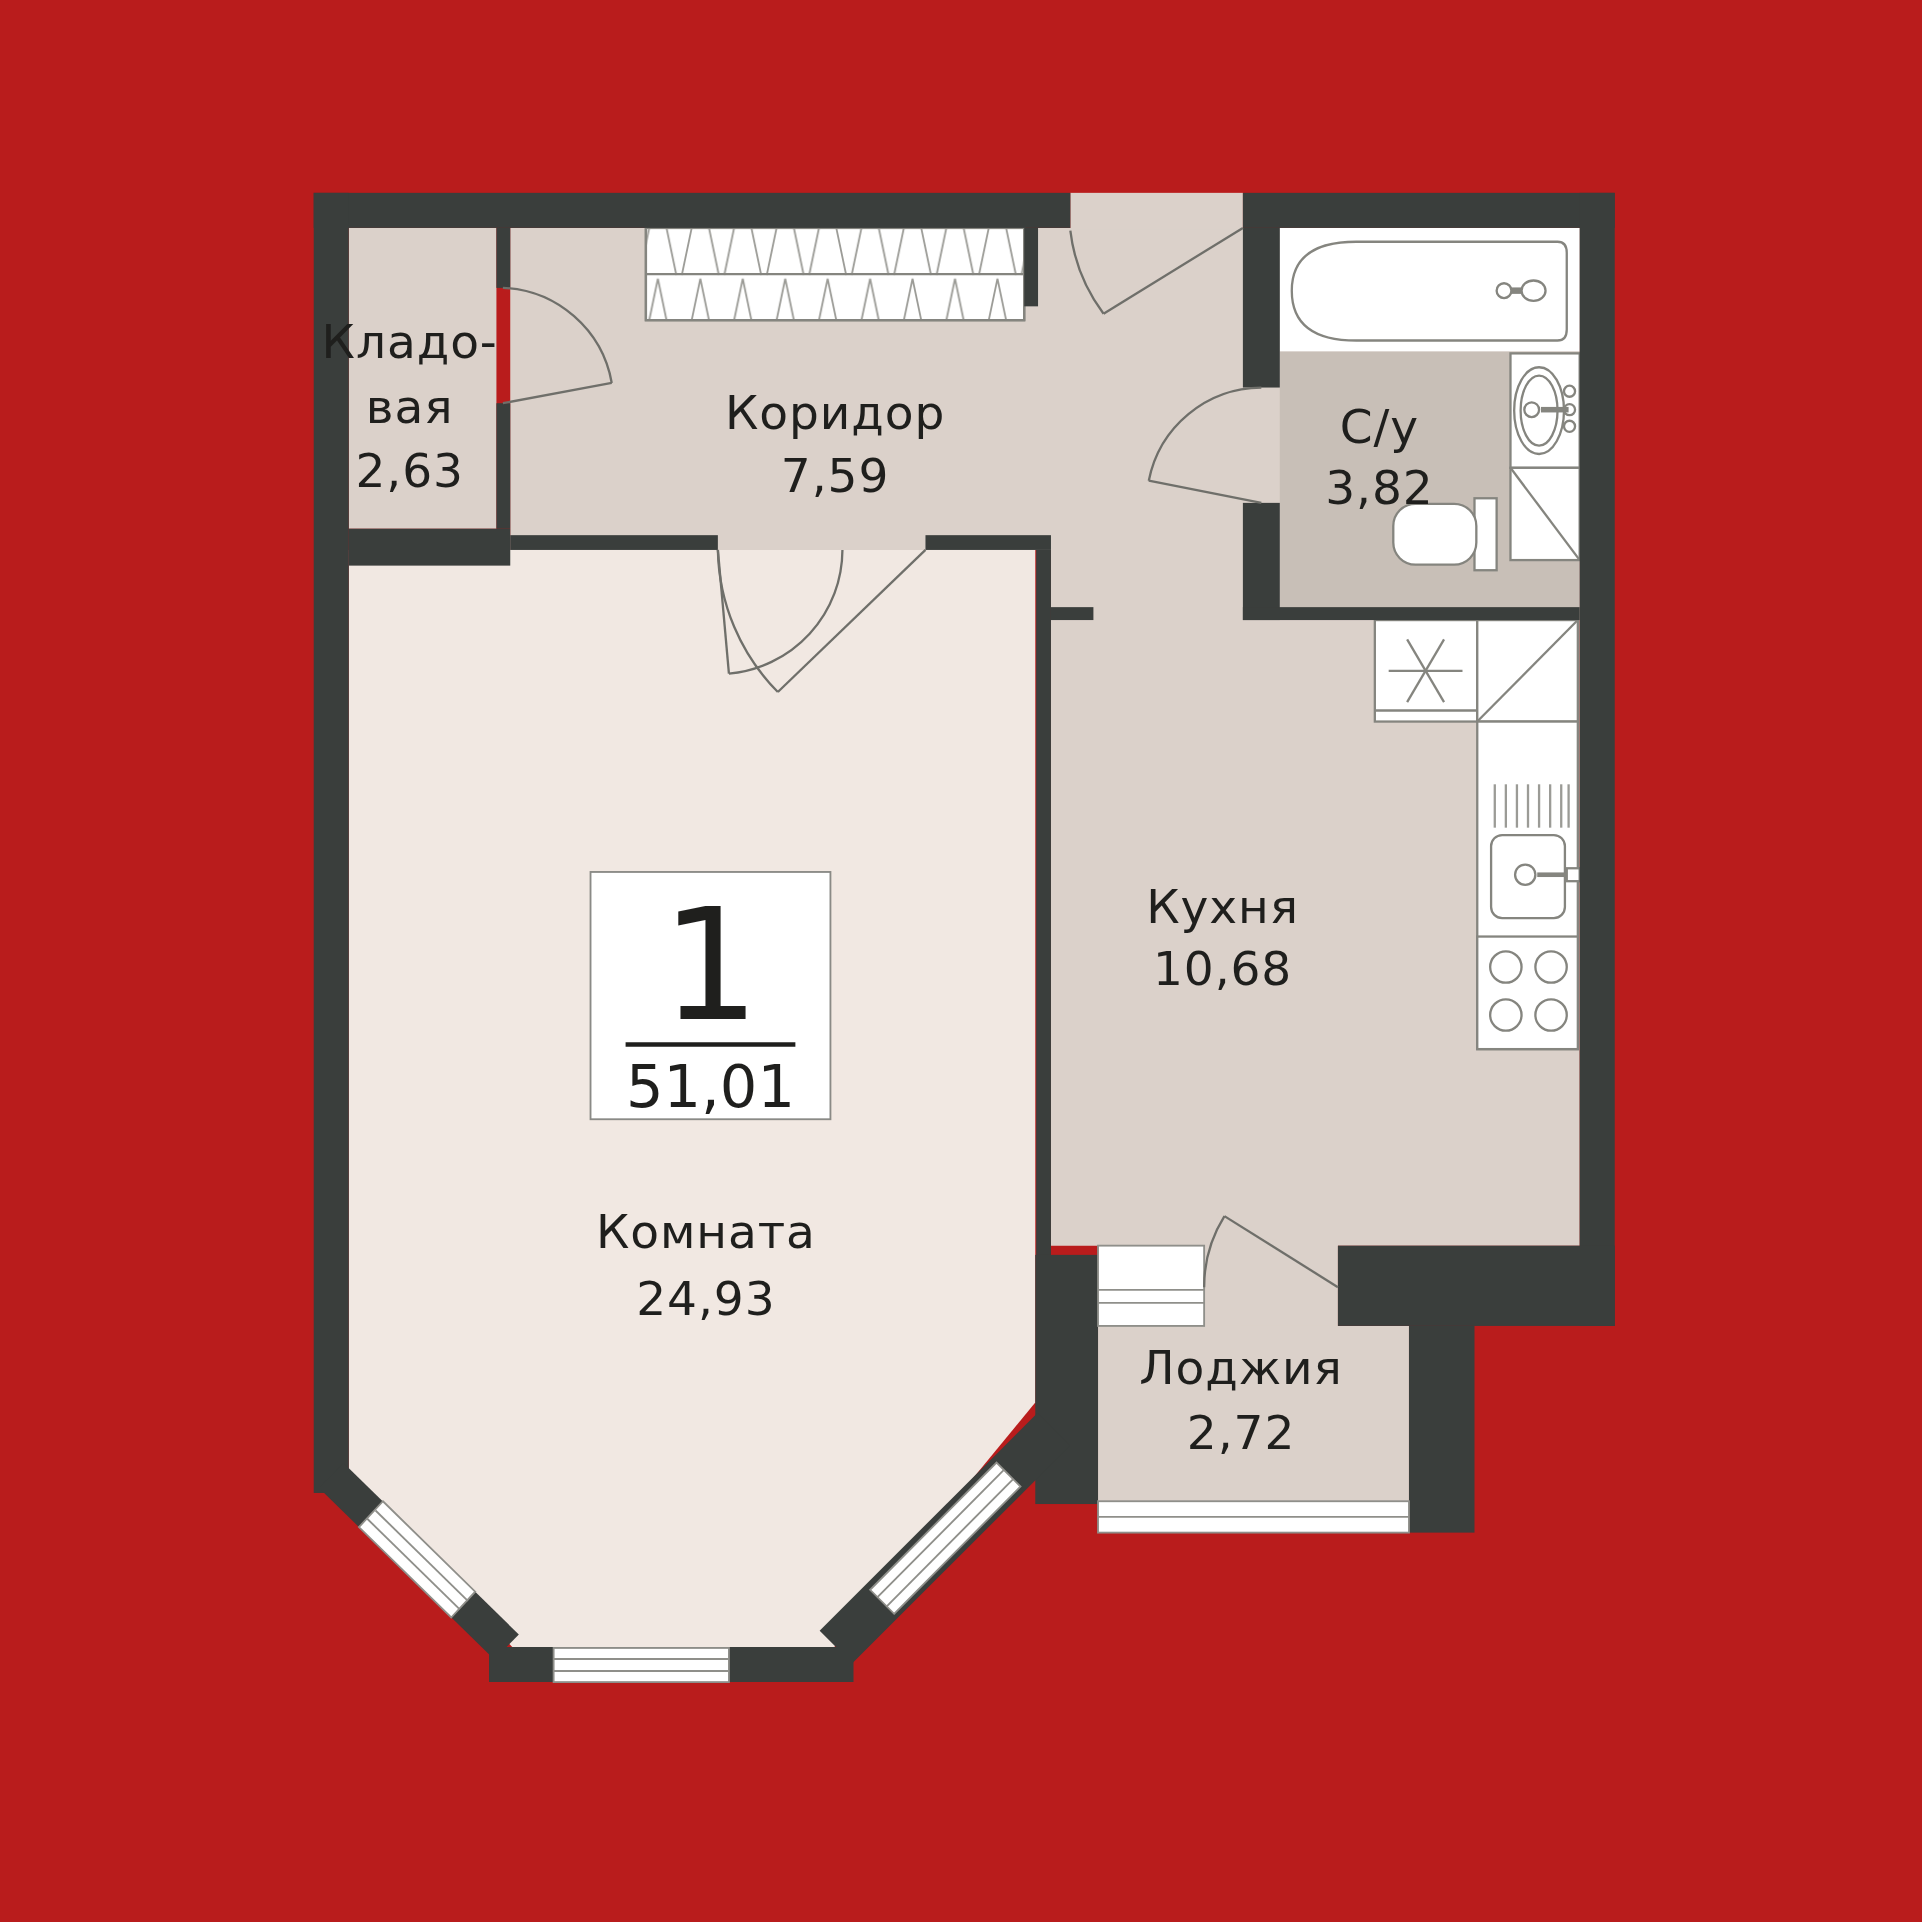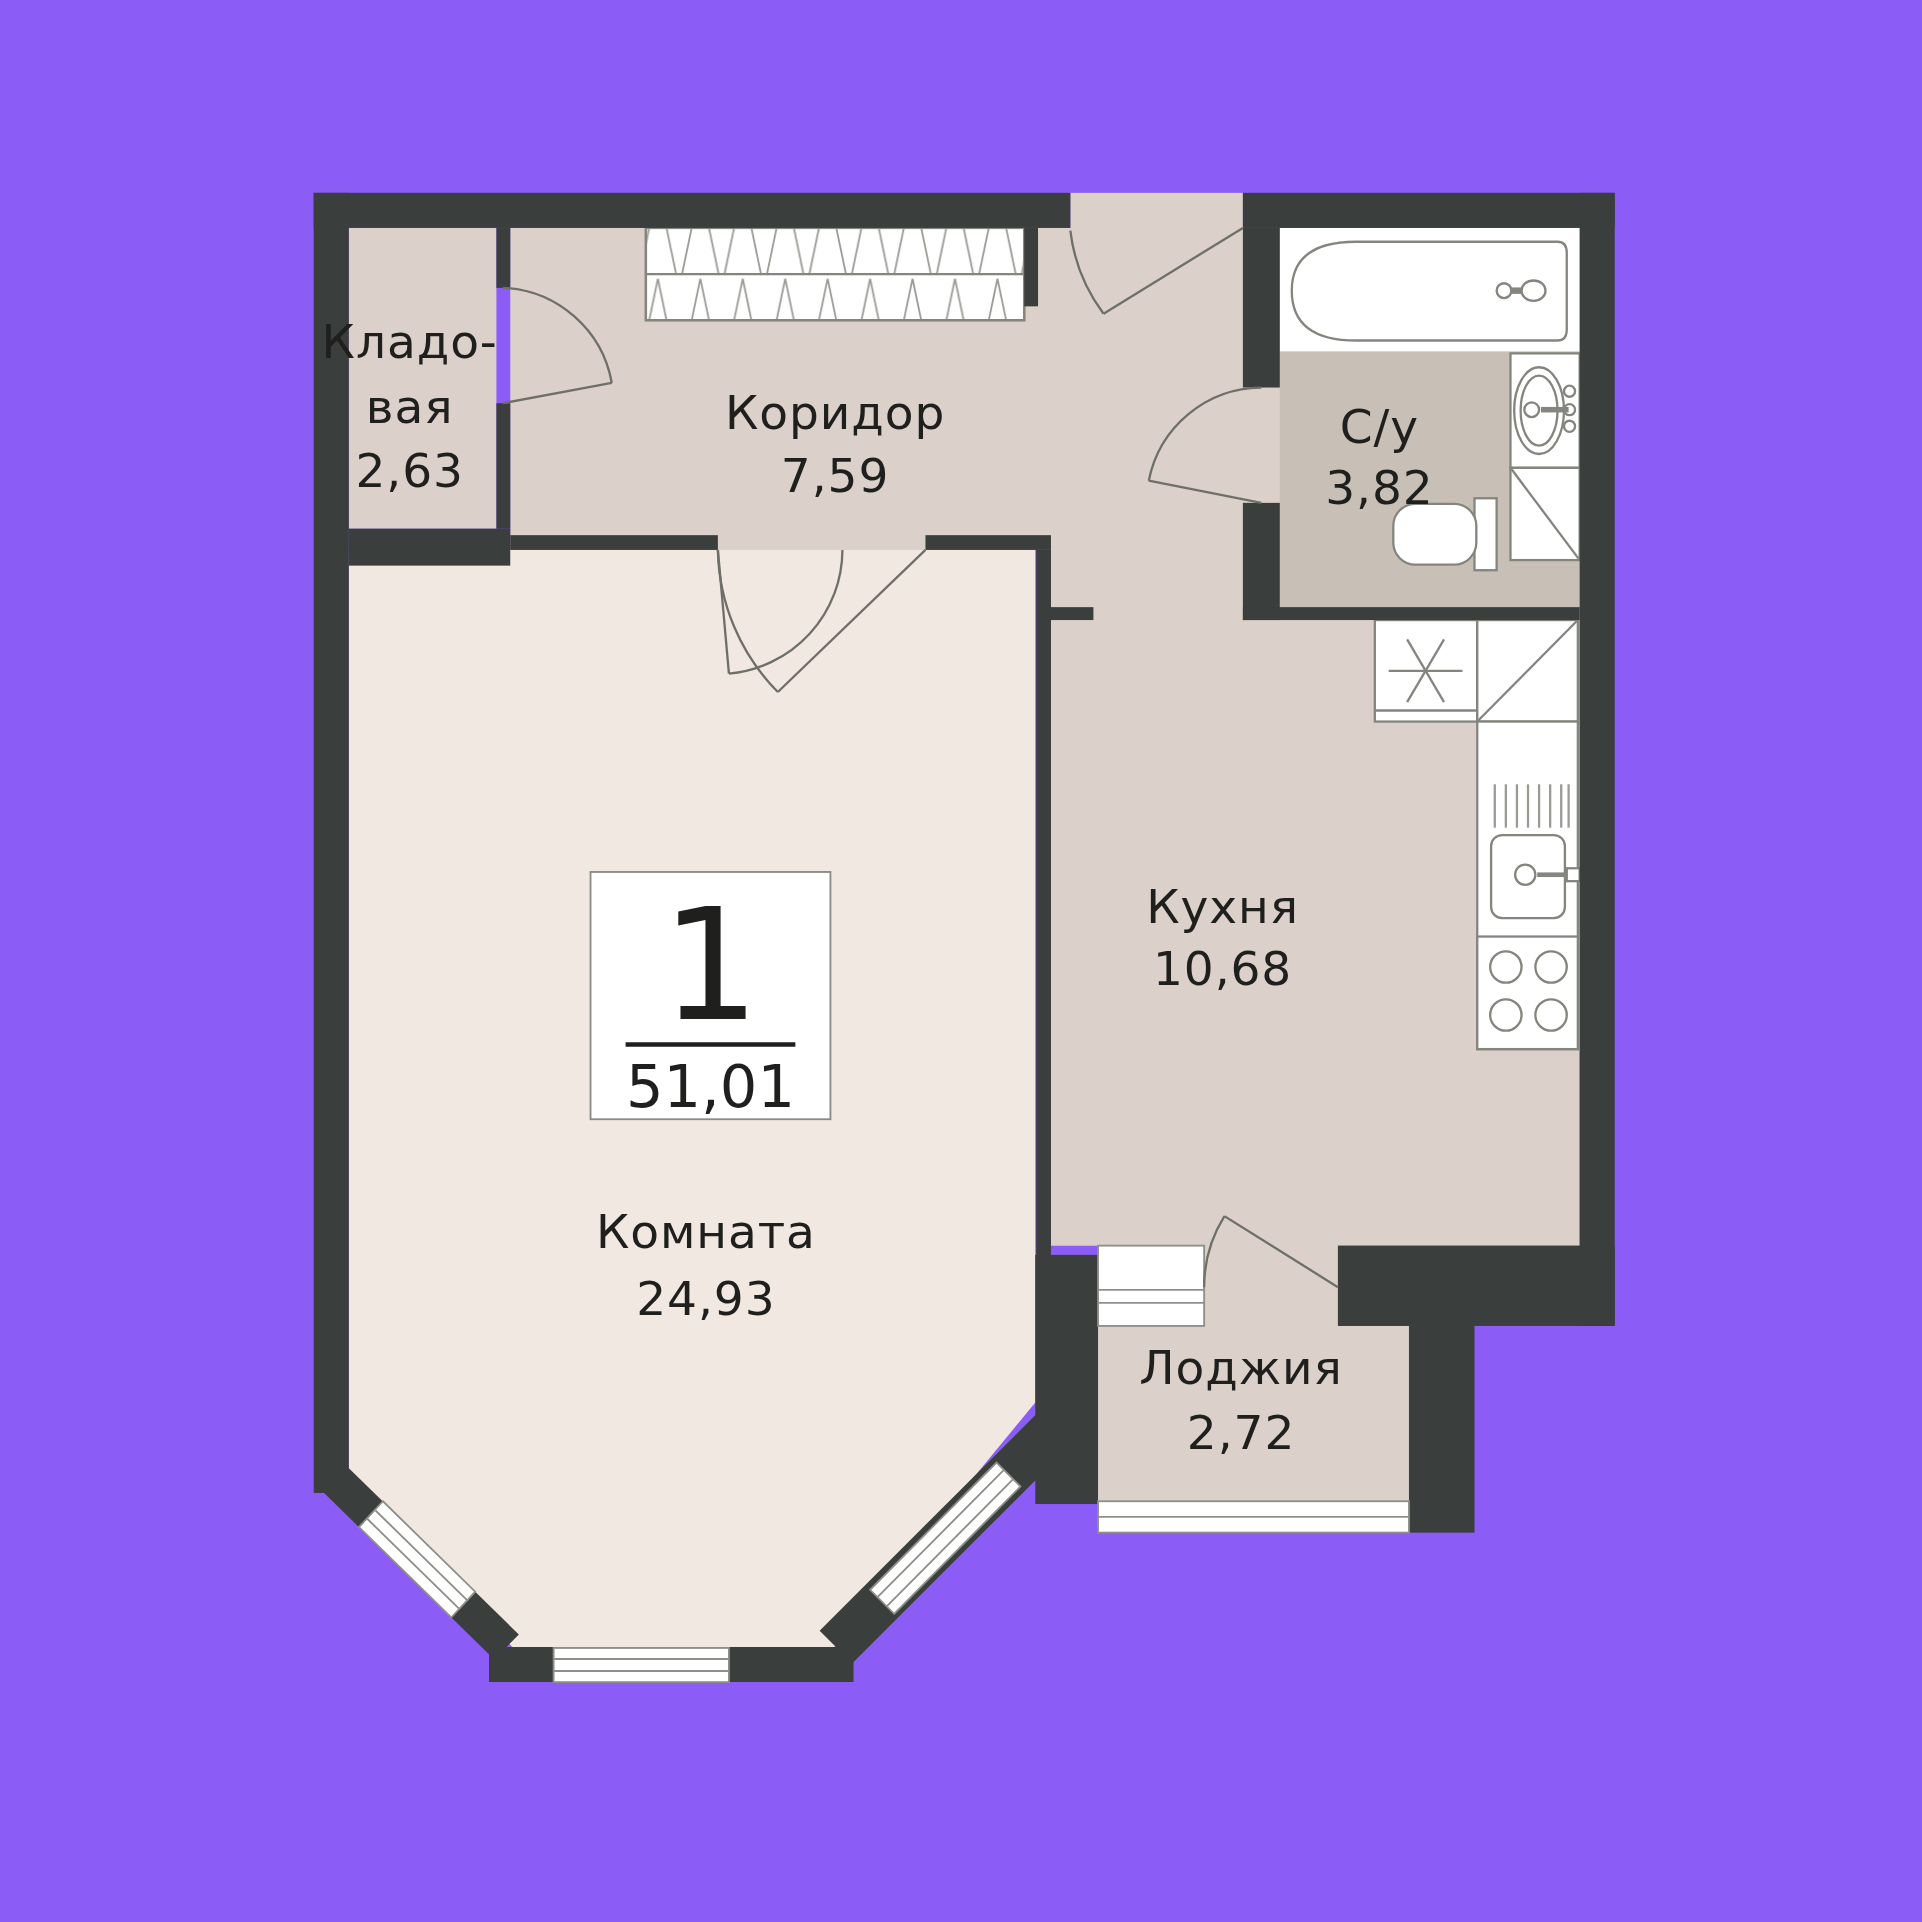--- a/index.html
+++ b/index.html
@@ -1,16 +1,16 @@
 <!DOCTYPE html>
 <html style="font-size:14.8px"><head>
 <meta charset="utf-8">
 <style>
   html,body{margin:0;padding:0;background:#ffffff;}
-  .page{width:1922px;height:1922px;position:relative;background:#8b5cf6;font-family:"DejaVu Sans",sans-serif;}
+  .page{width:1922px;height:1922px;position:relative;background:#b91c1c;font-family:"DejaVu Sans",sans-serif;}
   svg{display:block;}
   text{font-family:"DejaVu Sans","Liberation Sans",sans-serif;fill:#1f1f1d;}
   .room-label{font-size:51px;letter-spacing:1px;}
   .room-area{font-size:51px;letter-spacing:1px;}
   .badge-number{font-size:168px;font-weight:500;}
   .badge-area{font-size:64px;}
 </style>
 </head>
 <body>
 

